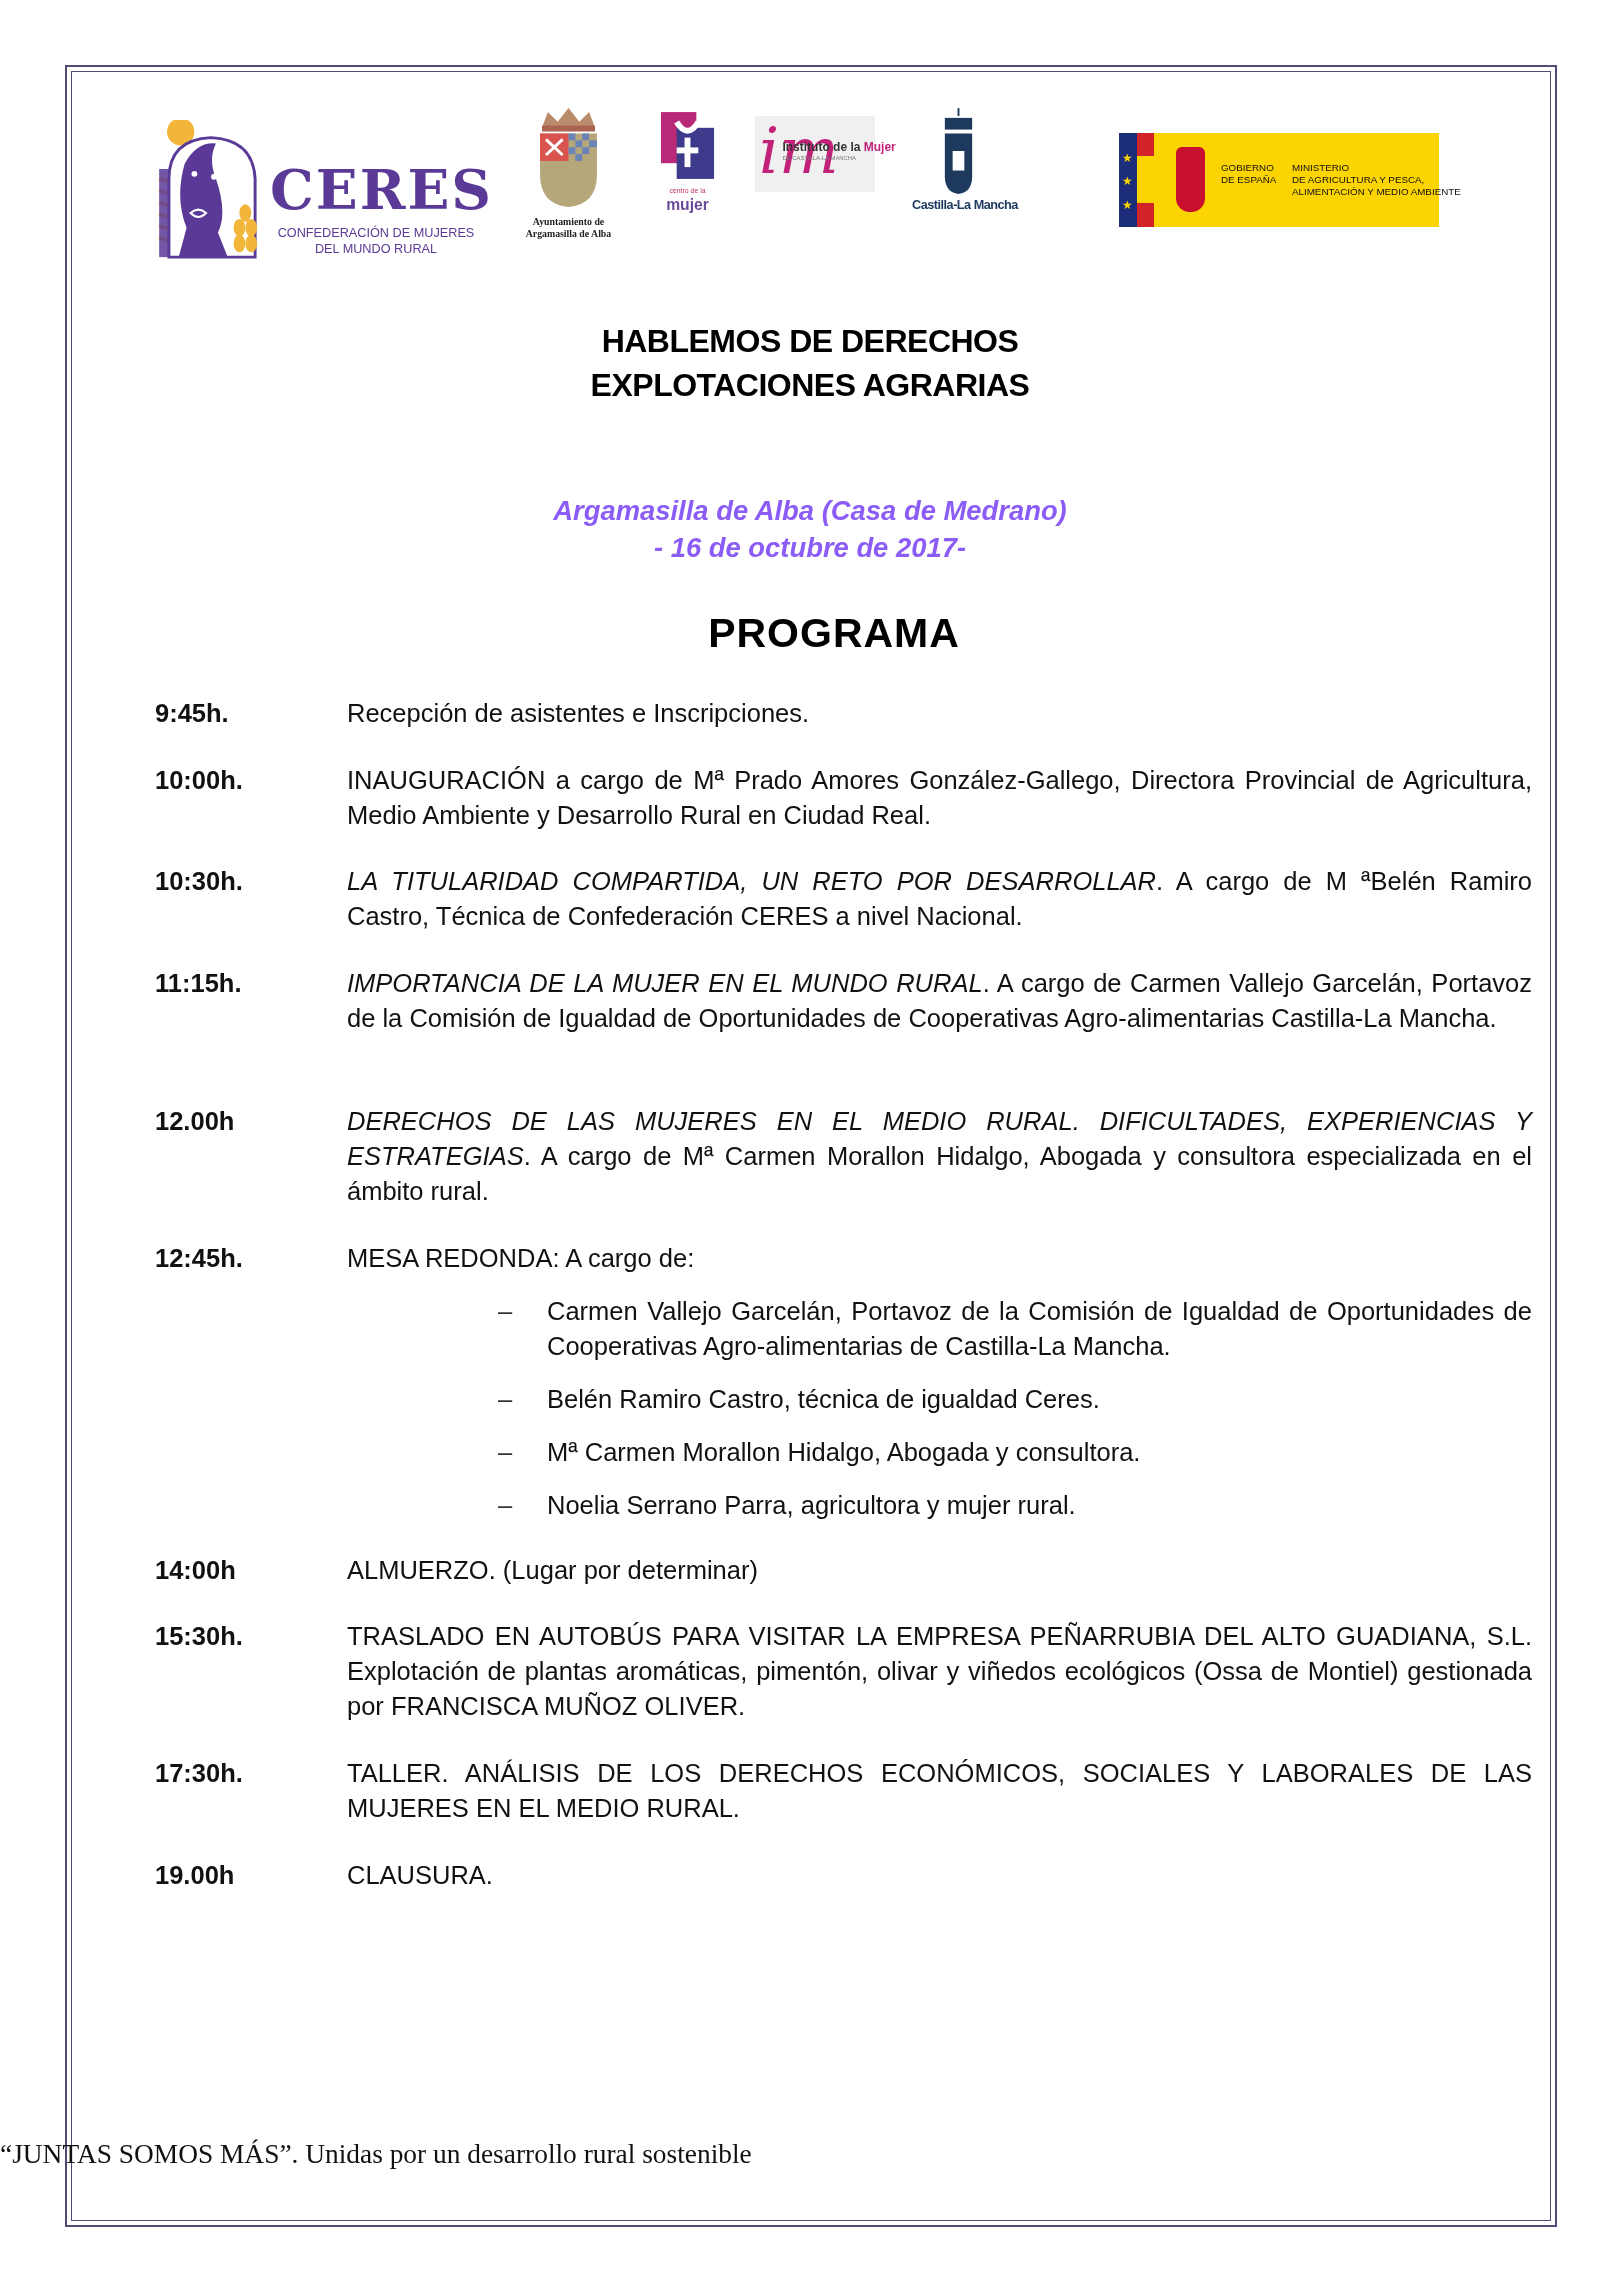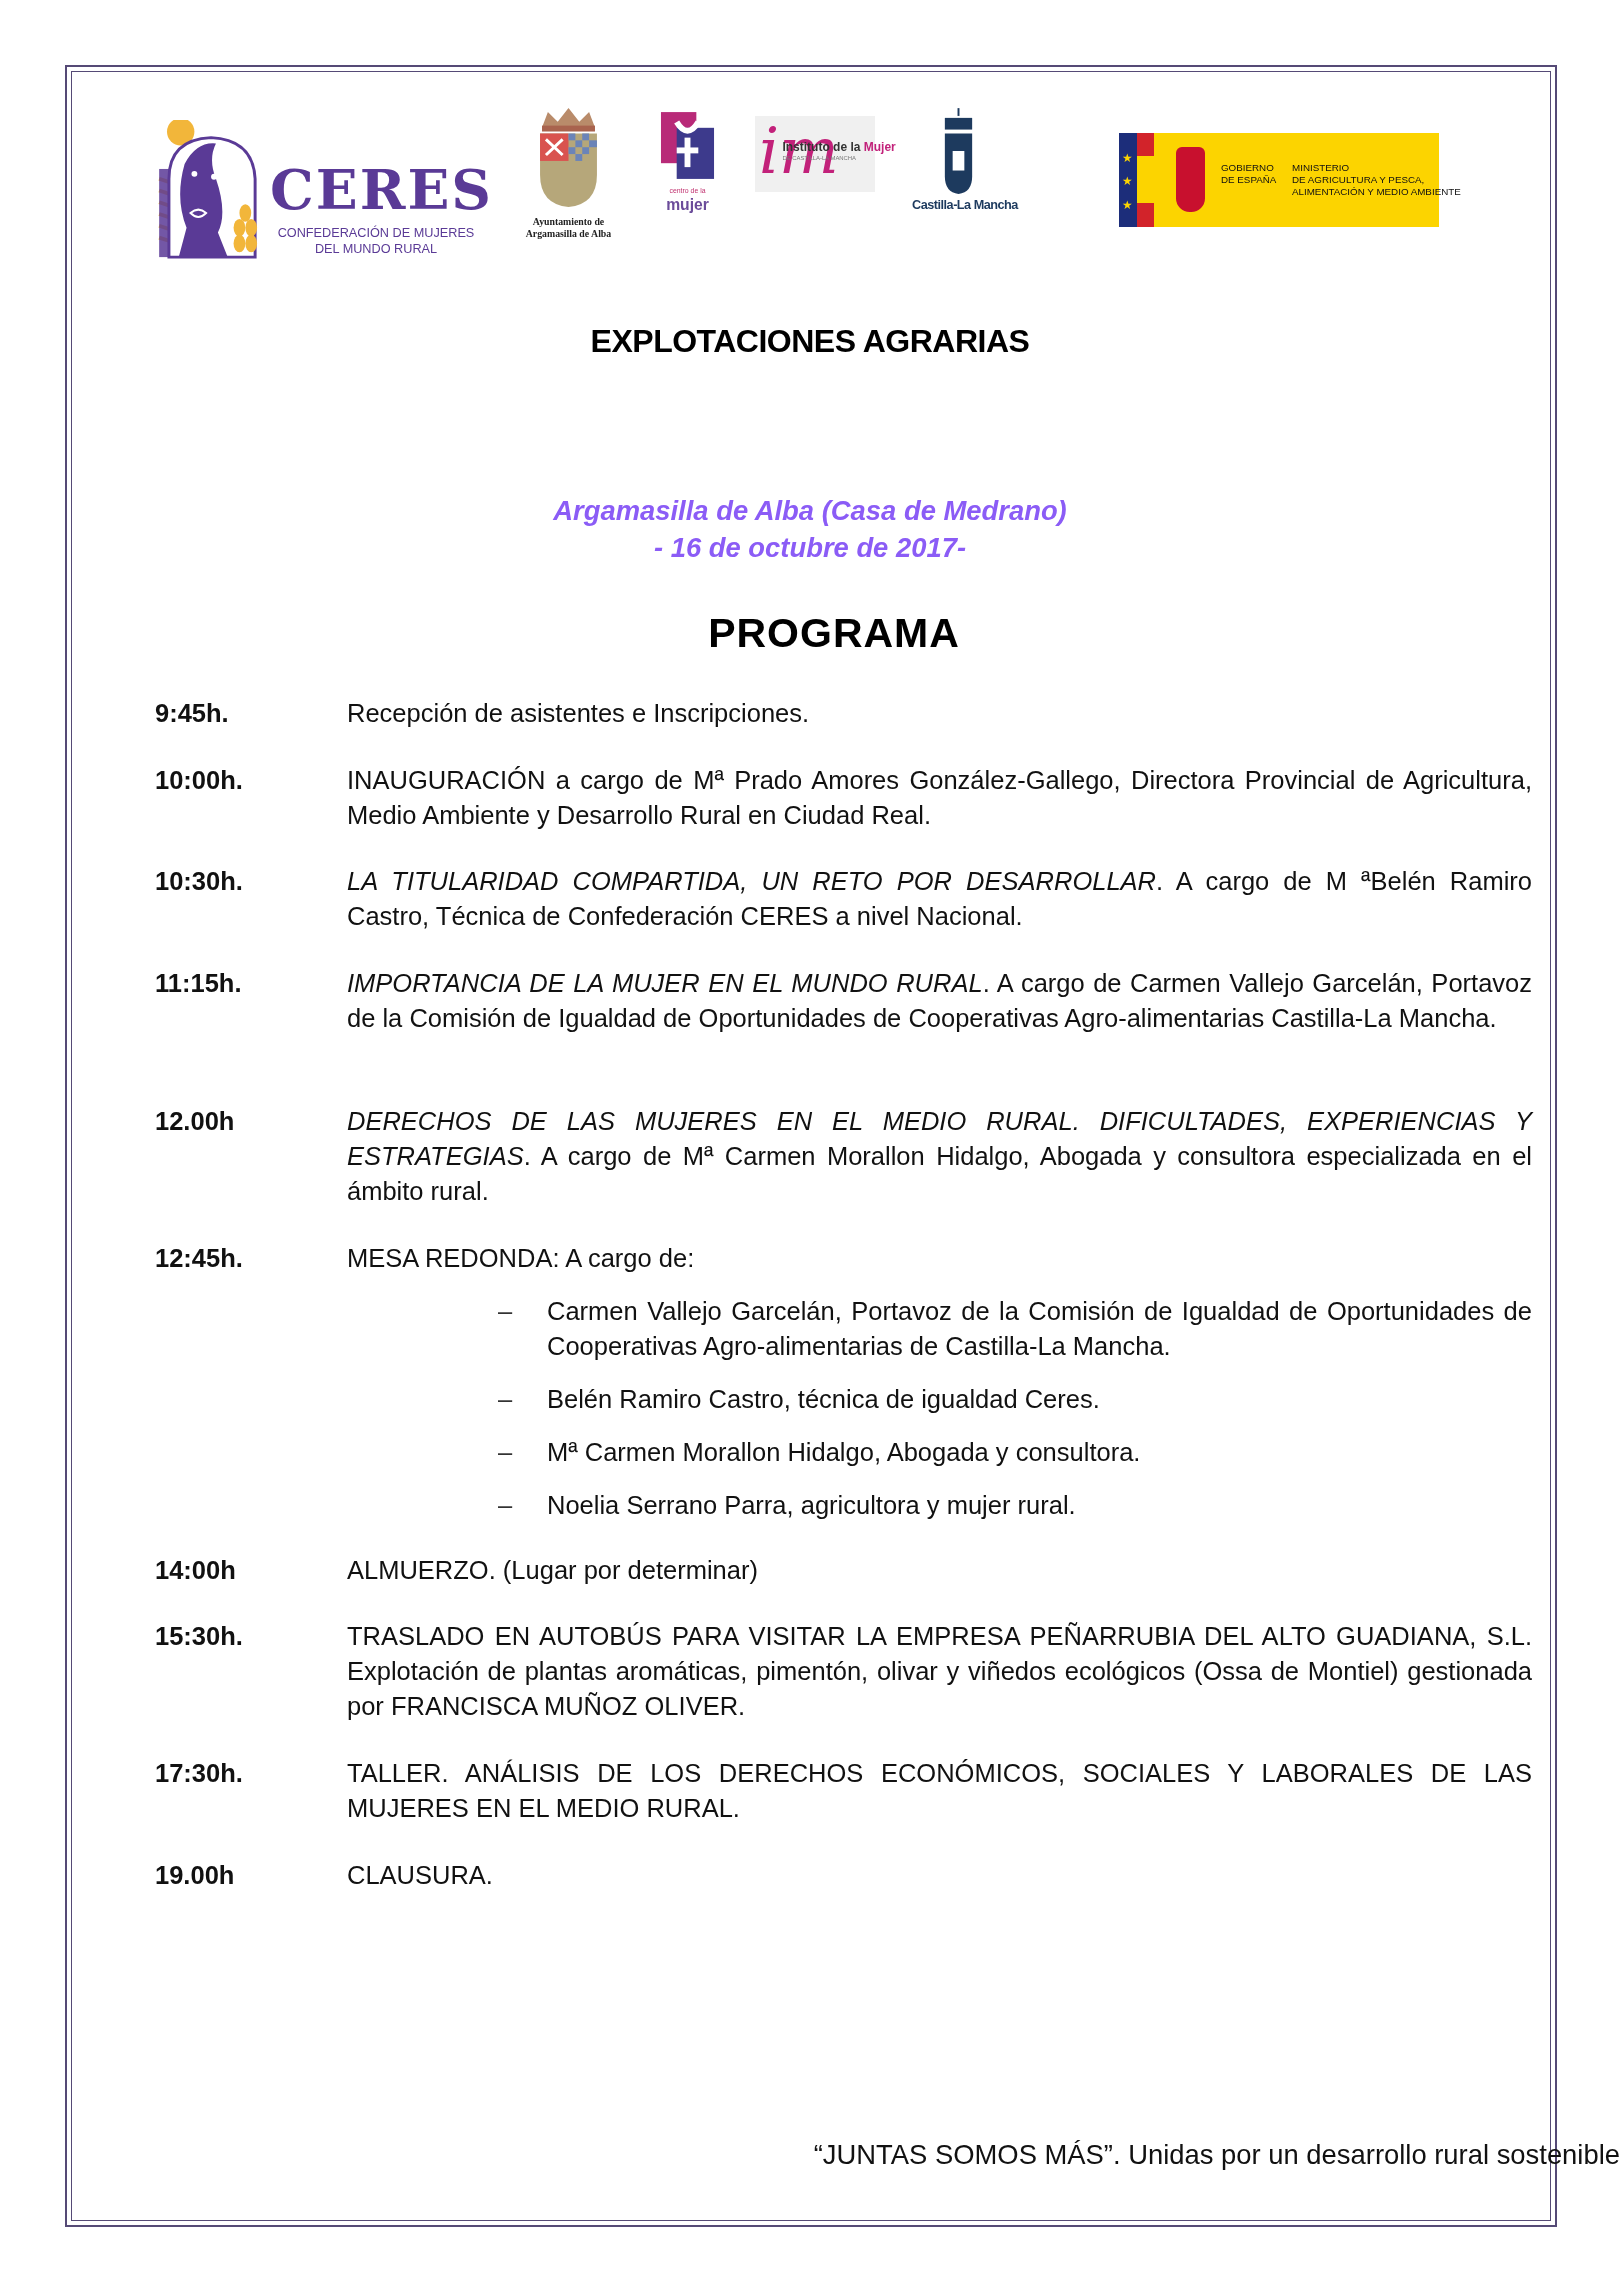--- a/index.html
+++ b/index.html
@@ -39,21 +39,21 @@
   .prog { position: absolute; left: 0; top: 610px; width: 1620px; text-align: center; font-weight: bold; font-size: 41px; color: #000; letter-spacing: 1px; padding-left: 24px; }
 
   
   .row { position: absolute; left: 155px; width: 1377px; font-size: 25.5px; line-height: 35px; }
   .time { position: absolute; left: 0; top: 0; width: 176px; font-weight: bold; }
   .desc { position: absolute; left: 192px; top: 0; width: 1185px; text-align: justify; }
   .desc em { font-style: italic; }
   .bullet { position: absolute; left: 343px; width: 1034px; font-size: 25.5px; line-height: 35px; }
   .bullet .dash { position: absolute; left: 0; top: 0; color: #333; }
   .bullet .btext { position: absolute; left: 49px; top: 0; width: 985px; text-align: justify; }
-  .footer { position: absolute; left: 0; top: 2139px; width: 1620px; text-align: right; font-family: Liberation Sans, sans-serif; font-size: 27.4px; color: #111; }
+  .footer { position: absolute; left: 0; top: 2139px; width: 1620px; text-align: left; font-family: Liberation Serif, serif; font-size: 27.4px; color: #111; }
 </style>
 </head>
 <body>
 
 <div class="frame-outer"></div>
 <div class="frame-inner"></div>
 
 <div class="logo ceres">
   <svg width="113" height="142" viewBox="0 0 115 145" style="position:absolute;left:0;top:0">
     <circle cx="24" cy="12" r="14" fill="#f2b63a"></circle>
@@ -152,20 +152,21 @@
     <div>DE ESPAÑA</div>
   </div>
   <div class="gob-t2">
     <div>MINISTERIO</div>
     <div>DE AGRICULTURA Y PESCA,</div>
     <div>ALIMENTACIÓN Y MEDIO AMBIENTE</div>
   </div>
 </div>
 
 <div class="title t1">
+  <div>HABLEMOS DE DERECHOS</div>
   <div>EXPLOTACIONES AGRARIAS</div>
 </div>
 <div class="subtitle" style="top:492px">Argamasilla de Alba (Casa de Medrano)</div>
 <div class="subtitle" style="top:529px">- 16 de octubre de 2017-</div>
 <div class="prog">PROGRAMA</div>
 
 <div class="row" style="top:696px">
   <div class="time">9:45h.</div>
   <div class="desc">Recepción de asistentes e Inscripciones.</div>
 </div>

